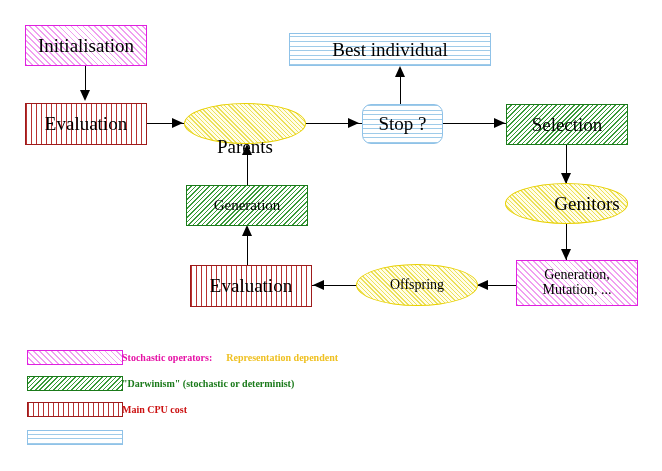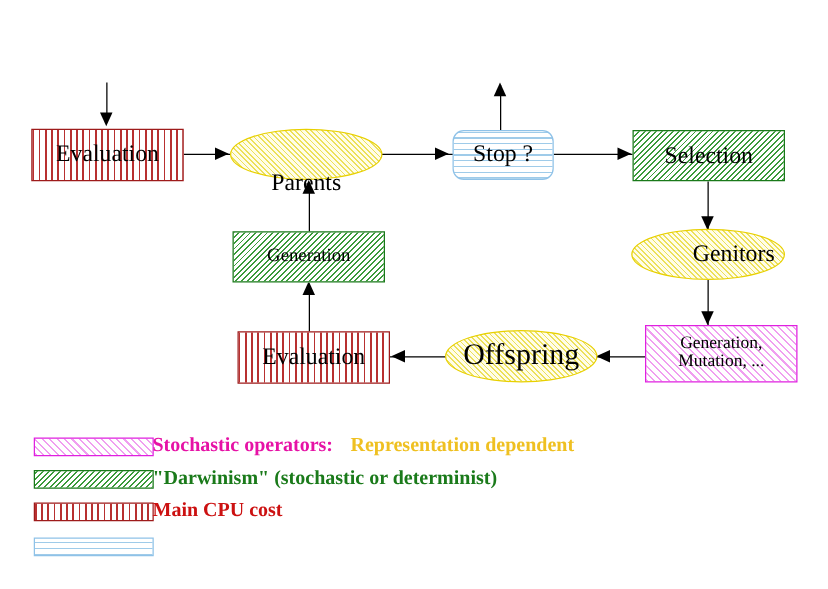--- a/index.html
+++ b/index.html
@@ -143,21 +143,21 @@
   .swatch {
     position: absolute;
     left: 27px;
     width: 96px;
     height: 15px;
     box-sizing: border-box;
   }
   .legend-text {
     position: absolute;
     left: 122px;
-    font-size: 16px;
+    font-size: 10px;
     font-weight: bold;
     white-space: nowrap;
   }
   .legend-text .seg2 { margin-left: 14px; }
 
   .c-magenta { color: #e612a6; }
   .c-gold    { color: #efc021; }
   .c-green   { color: #1a7a1a; }
   .c-red     { color: #cc1111; }
   .c-blue    { color: #93c4e8; }
@@ -194,25 +194,31 @@
   <div class="ln ln-h" style="left:312px; top:285px; width:48px;"></div>
   <div class="arrow arrow-l" style="left:313px; top:280.2px;"></div>
 
   <div class="ln ln-v" style="left:247px; top:227px; height:39px;"></div>
   <div class="arrow arrow-u" style="left:242.2px; top:225px;"></div>
 
   <div class="ln ln-v" style="left:247px; top:146px; height:40px;"></div>
   <div class="arrow arrow-u" style="left:242.2px; top:144px;"></div>
 
 
+  <div class="node fill-magenta" style="left:25px; top:25px; width:122px; height:41px;">
+    <span class="lbl" style="font-size:19px;">Initialisation</span>
+  </div>
 
   <div class="node fill-red" style="left:25px; top:103px; width:122px; height:42px;">
     <span class="lbl" style="font-size:19px;">Evaluation</span>
   </div>
 
+  <div class="node fill-blue" style="left:289px; top:33px; width:202px; height:33px;">
+    <span class="lbl" style="font-size:19px;">Best individual</span>
+  </div>
 
   <div class="node fill-yellow ellipse" style="left:184px; top:103px; width:122px; height:41px;">
     <span class="lbl" style="font-size:19px;margin-top:46px;">Parents</span>
   </div>
 
   <div class="node fill-blue rounded" style="left:362px; top:104px; width:81px; height:40px;">
     <span class="lbl" style="font-size:19px;">Stop ?</span>
   </div>
 
   <div class="node fill-green" style="left:506px; top:104px; width:122px; height:41px;">
@@ -226,21 +232,21 @@
   <div class="node fill-yellow ellipse" style="left:505px; top:183px; width:123px; height:41px;">
     <span class="lbl" style="font-size:19px;padding-left:41px;">Genitors</span>
   </div>
 
   <div class="node fill-magenta" style="left:516px; top:260px; width:122px; height:46px; flex-direction:column; justify-content:center;">
     <span class="lbl" style="font-size:14px;">Generation,</span>
     <span class="lbl" style="font-size:14px;">Mutation, ...</span>
   </div>
 
   <div class="node fill-yellow ellipse" style="left:356px; top:264px; width:122px; height:42px;">
-    <span class="lbl" style="font-size:24px;">Offspring</span>
+    <span class="lbl" style="font-size:14px;">Offspring</span>
   </div>
 
   <div class="node fill-red" style="left:190px; top:265px; width:122px; height:42px;">
     <span class="lbl" style="font-size:19px;">Evaluation</span>
   </div>
 
   <div id="legend">
 
     <div class="legend-row" style="top:10px;">
       <div class="swatch fill-magenta"></div>

